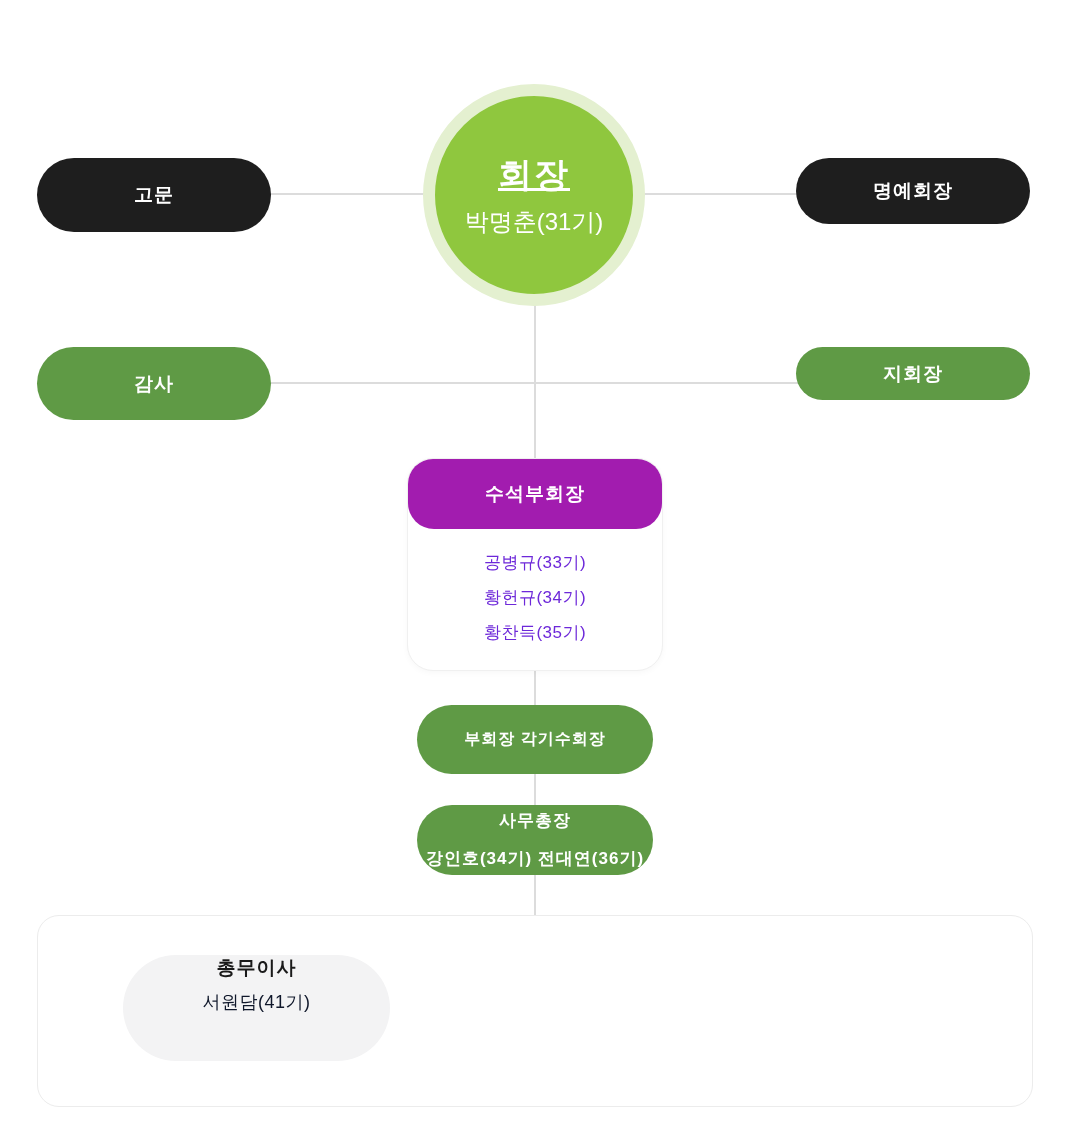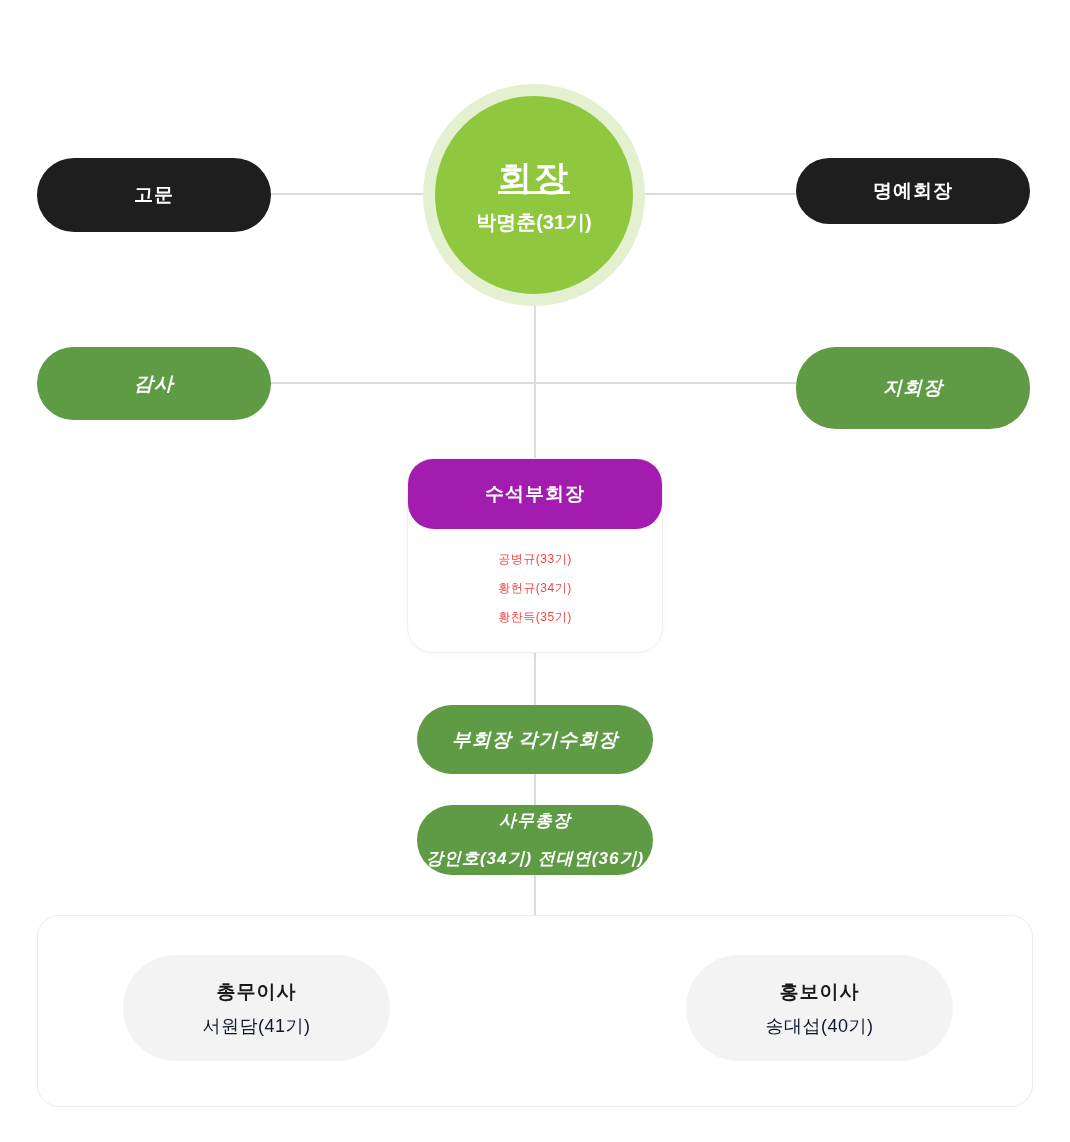--- a/index.html
+++ b/index.html
@@ -32,21 +32,20 @@
     font-size: 19px;
     font-weight: bold;
     letter-spacing: 1px;
   }
   .pill-green {
     background: #5f9a45;
     color: #ffffff;
     font-size: 19px;
     font-weight: bold;
     letter-spacing: 1px;
-    font-style: italic;
   }
 
   
   .chairman {
     position: absolute;
     left: 423px; top: 84px;
     width: 198px; height: 198px;
     background: #8fc73e;
     border: 12px solid #e4f0d0;
     border-radius: 50%;
@@ -60,22 +59,22 @@
   }
   .chairman .title {
     color: #ffffff;
     font-size: 34px;
     font-weight: bold;
     letter-spacing: 2px;
     text-decoration: underline;
   }
   .chairman .name {
     color: #ffffff;
-    font-size: 20px;
-    font-weight: bold;
+    font-size: 24px;
+    font-weight: normal;
   }
 
   
   .svc-card {
     position: absolute;
     left: 407px; top: 458px;
     width: 254px;
     background: #ffffff;
     border: 1px solid #f0f0f0;
     border-radius: 26px;
@@ -96,22 +95,22 @@
     border-radius: 0 0 26px 26px;
   }
   .svc-body {
     padding: 22px 0 26px 0;
     display: flex;
     flex-direction: column;
     gap: 12px;
     align-items: center;
   }
   .svc-member {
-    color: #ef4444;
-    font-size: 12px;
+    color: #6d28d9;
+    font-size: 17px;
     letter-spacing: 0.5px;
   }
 
   
   .pill-multiline {
     flex-direction: column;
     gap: 15px;
     line-height: 1.3;
     font-size: 17px;
   }
@@ -127,21 +126,20 @@
     z-index: 2;
   }
   .director-pill {
     position: absolute;
     width: 267px; height: 106px;
     background: #f3f3f4;
     border-radius: 53px;
     display: flex;
     flex-direction: column;
     align-items: center;
-    justify-content: center;
     gap: 9px;
     z-index: 3;
     text-align: center;
   }
   .director-title {
     color: #1a1a1a;
     font-size: 19px;
     font-weight: bold;
     letter-spacing: 1px;
   }
@@ -170,46 +168,42 @@
   </div>
 
   <div class="pill pill-black" style="left:796px; top:158px; width:234px; height:66px;">
     <span>명예회장</span>
   </div>
 
   <div class="pill pill-green" style="left:37px; top:347px; width:234px; height:73px;">
     <span>감사</span>
   </div>
 
-  <div class="pill pill-green" style="left:796px; top:347px; width:234px; height:82px;">
+  <div class="pill pill-green" style="left:796px; top:347px; width:234px; height:53px;">
     <span>지회장</span>
   </div>
 
   <div class="svc-card">
     <div class="svc-header">수석부회장</div>
     <div class="svc-body">
       <div class="svc-member">공병규(33기)</div>
       <div class="svc-member">황헌규(34기)</div>
       <div class="svc-member">황찬득(35기)</div>
     </div>
   </div>
 
-  <div class="pill pill-green" style="left:417px; top:705px; width:236px; height:69px; font-size:19px;">
+  <div class="pill pill-green" style="left:417px; top:705px; width:236px; height:69px; font-size:16px;">
     <span>부회장 각기수회장</span>
   </div>
 
   <div class="pill pill-green pill-multiline" style="left:417px; top:805px; width:236px; height:70px;">
     <span>사무총장</span>
     <span>강인호(34기) 전대연(36기)</span>
   </div>
 
   <div class="directors-box">
     <div class="director-pill" style="left:85px; top:39px;">
       <div class="director-title">총무이사</div>
       <div class="director-name">서원담(41기)</div>
     </div>
-    <div class="director-pill" style="left:648px; top:39px;">
-      <div class="director-title">홍보이사</div>
-      <div class="director-name">송대섭(40기)</div>
-    </div>
   </div>
 
 </div>
 
 </body></html>

